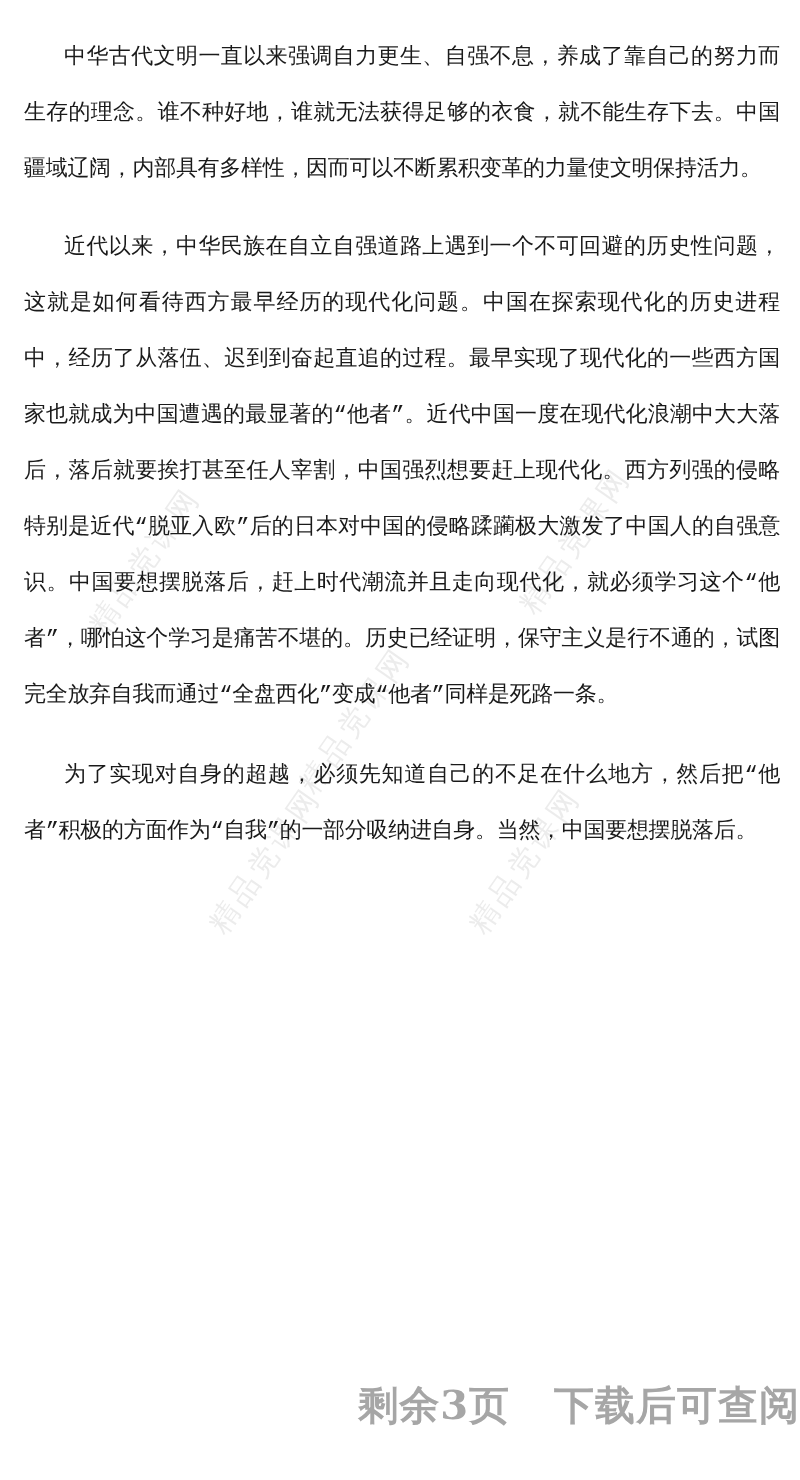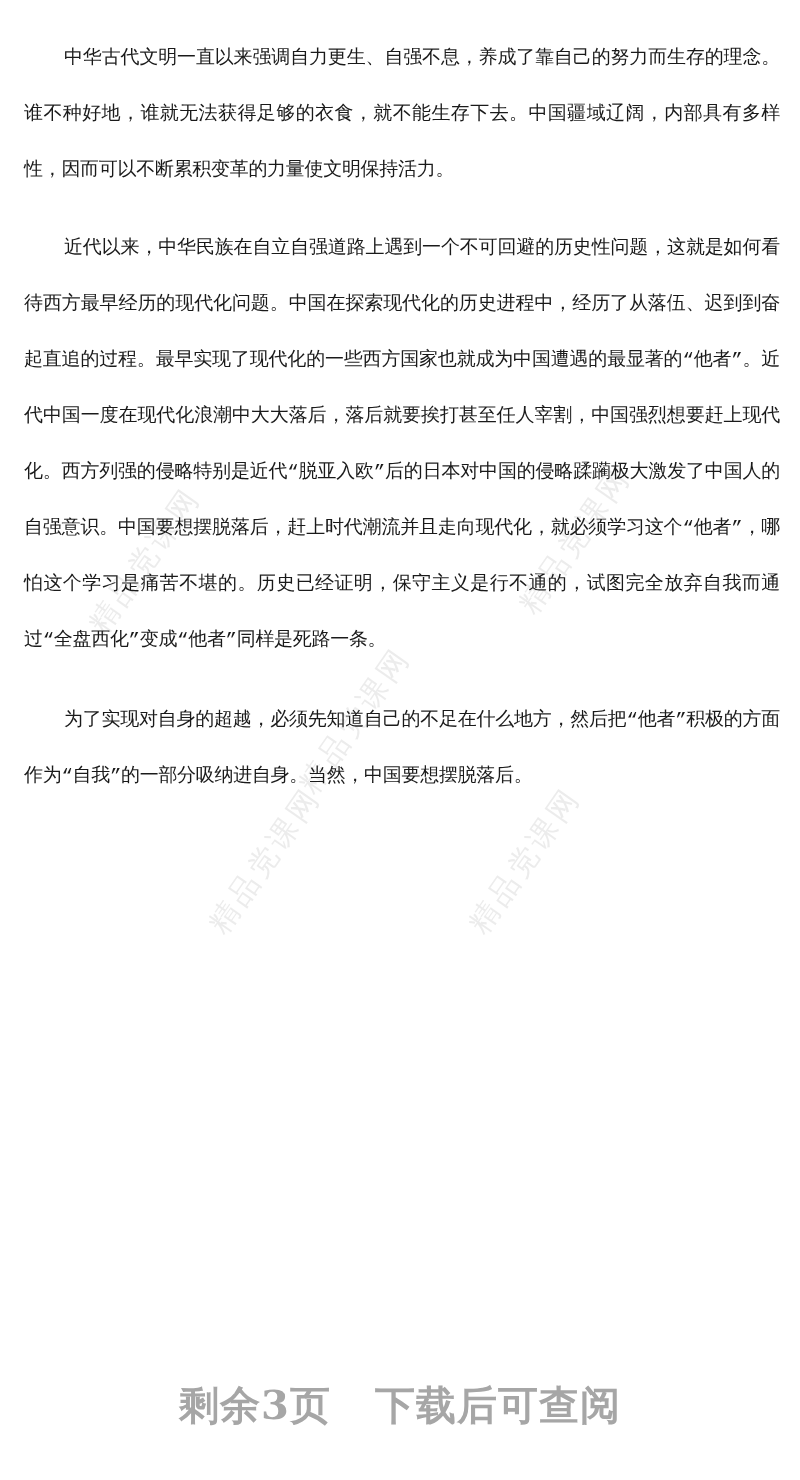--- a/index.html
+++ b/index.html
@@ -7,41 +7,41 @@
     width: 800px; height: 1480px; position: relative; overflow: hidden;
     font-family: "DejaVu Sans", "Liberation Sans", sans-serif;
     color: #1a1a1a;
   }
   .page { position: absolute; left: 0; top: 0; width: 800px; height: 1480px; }
   .content {
     position: absolute; left: 24px; top: 28px; width: 756px;
   }
   .para {
     margin: 0;
-    font-size: 19px;
+    font-size: 22px;
     line-height: 56px;
     text-indent: 40px;
     text-align: justify;
     letter-spacing: -0.3px;
     word-break: break-all;
   }
   .para + .para { margin-top: 24px; font-family: Liberation Mono, monospace; }
   .watermark {
     position: absolute;
     color: rgba(150,150,150,0.18);
     font-size: 30px;
     font-weight: normal;
     transform: rotate(-55deg);
     transform-origin: center;
     white-space: nowrap;
     pointer-events: none;
     letter-spacing: 4px;
   }
   .more-banner {
-    position: absolute; left: 0; top: 1378px; width: 800px; text-align: center;
+    position: absolute; left: 0; top: 1378px; width: 800px; text-align: right;
     font-size: 40px; font-weight: bold; color: #a6a6a6;
     font-family: "DejaVu Serif", "Liberation Serif", serif;
     letter-spacing: 1px;
   }
   .more-banner span + span { margin-left: 44px; }
 </style>
 </head>
 <body>
 
 <div class="page">

